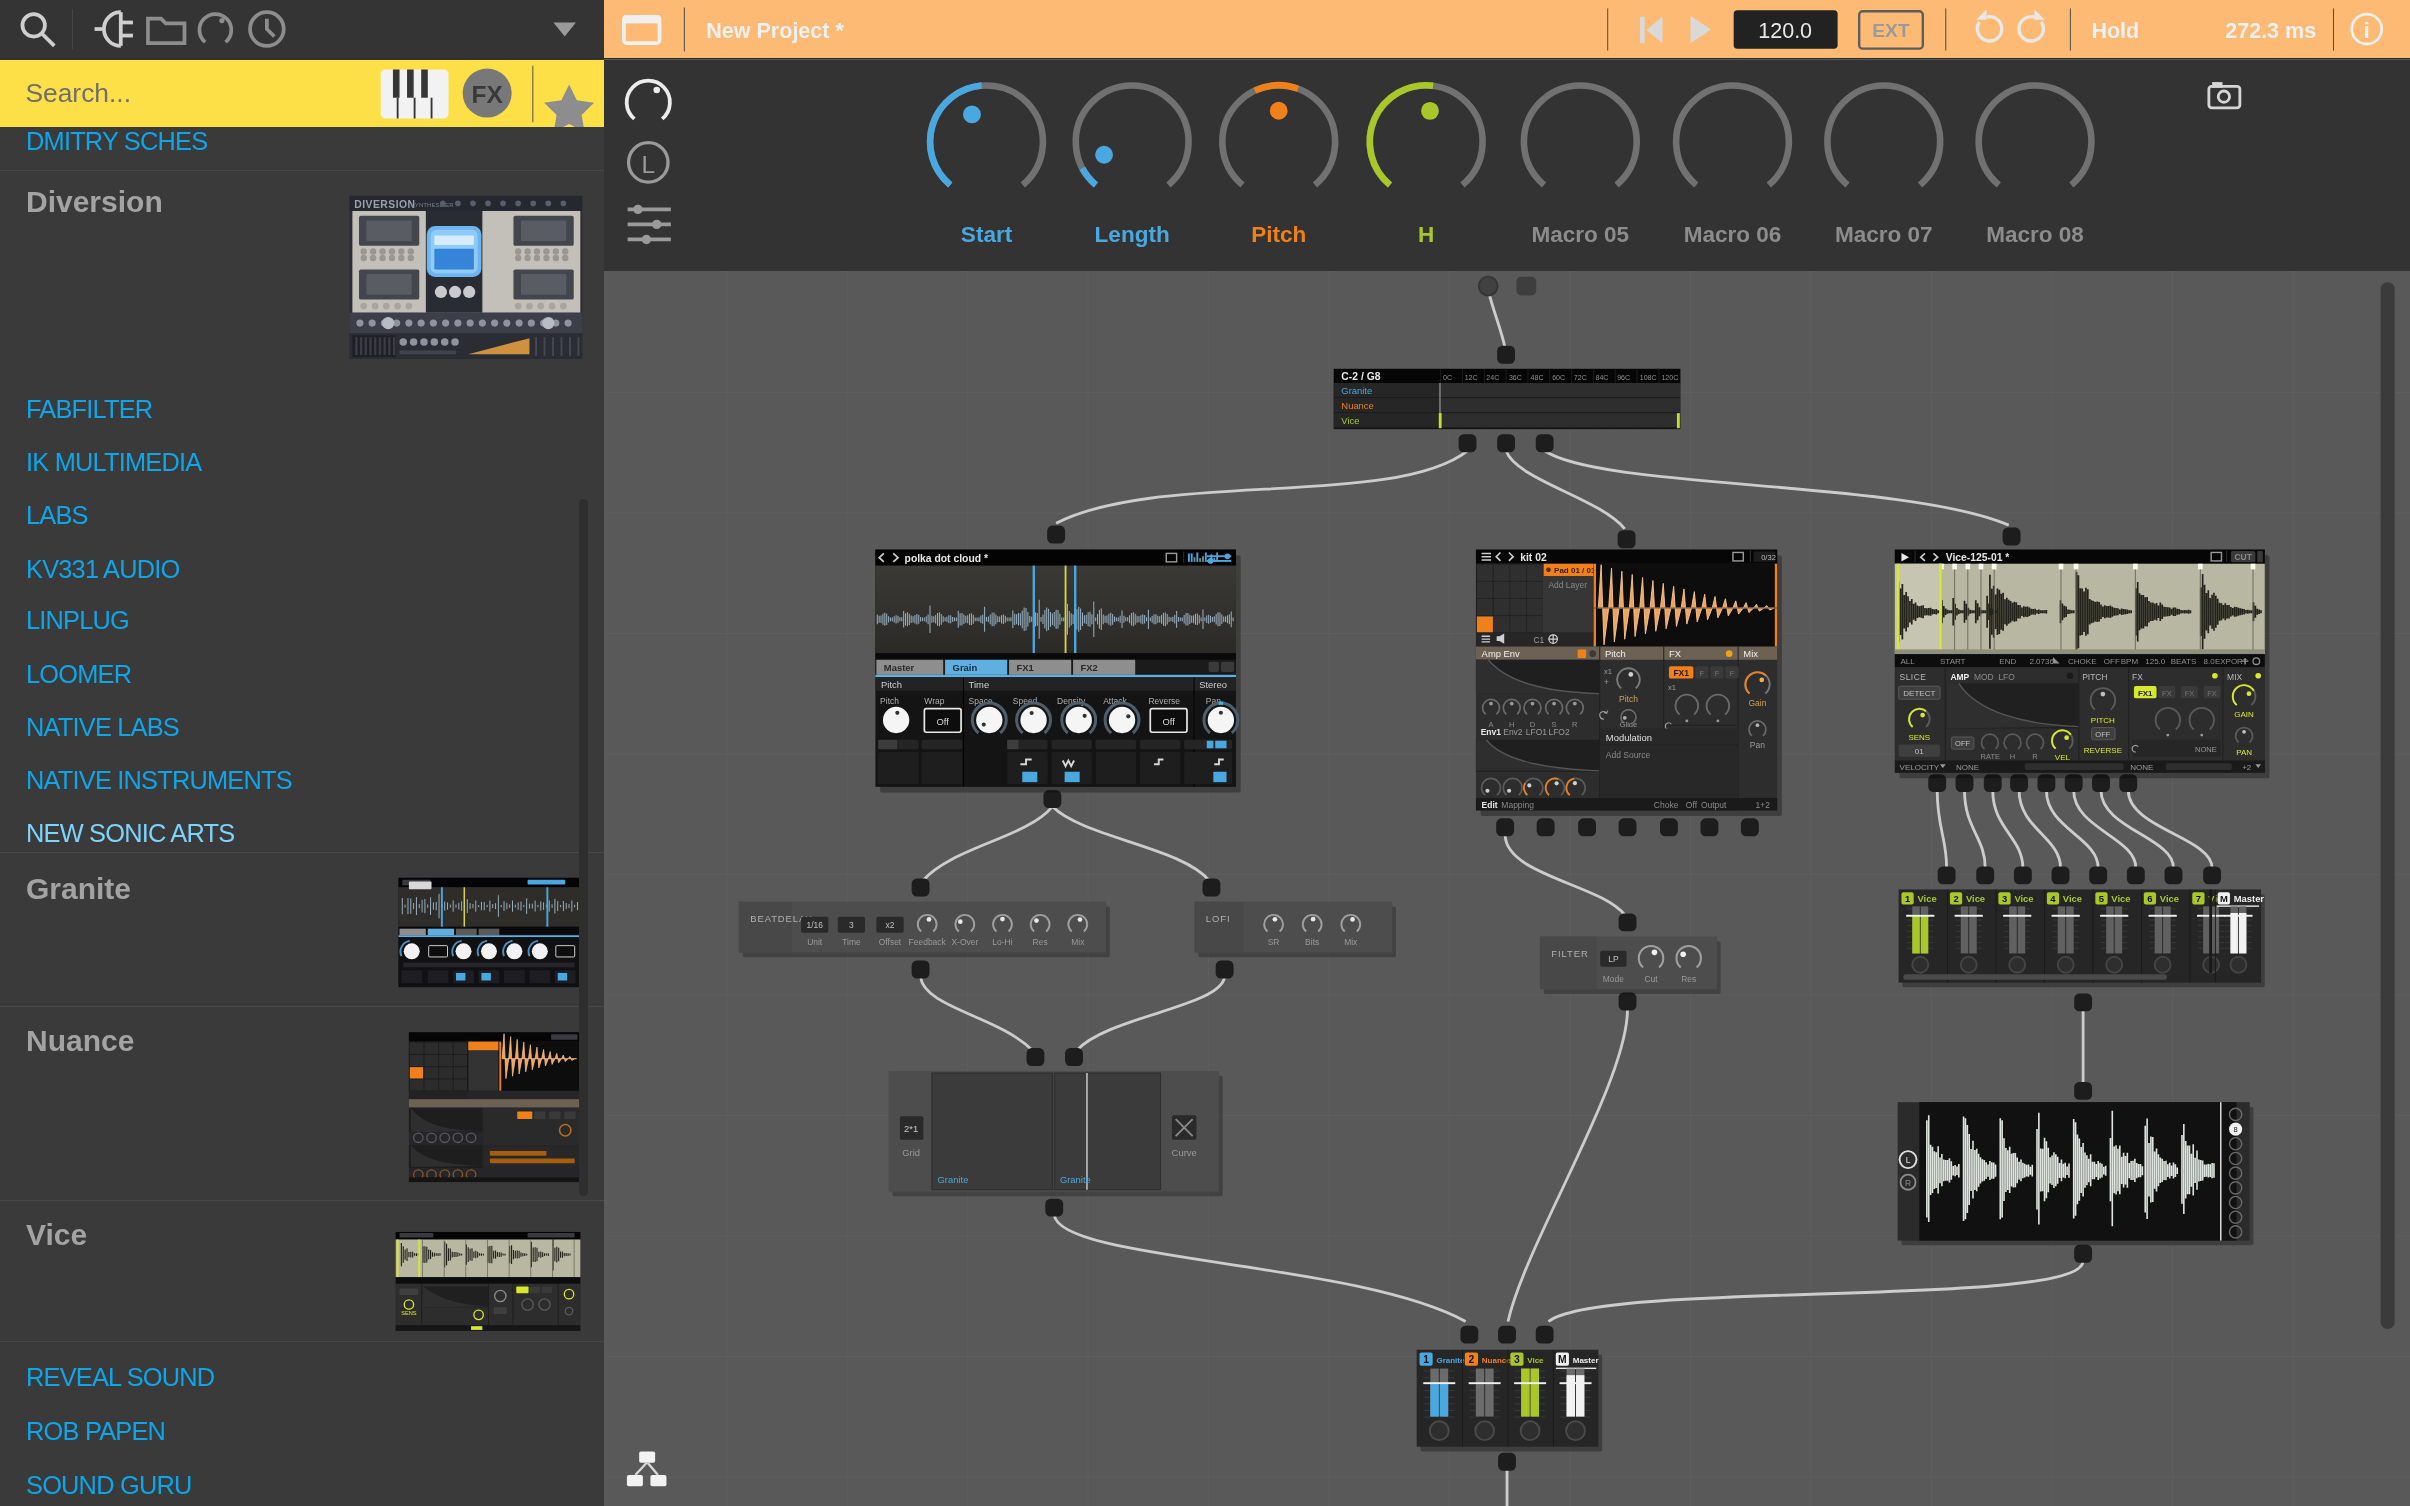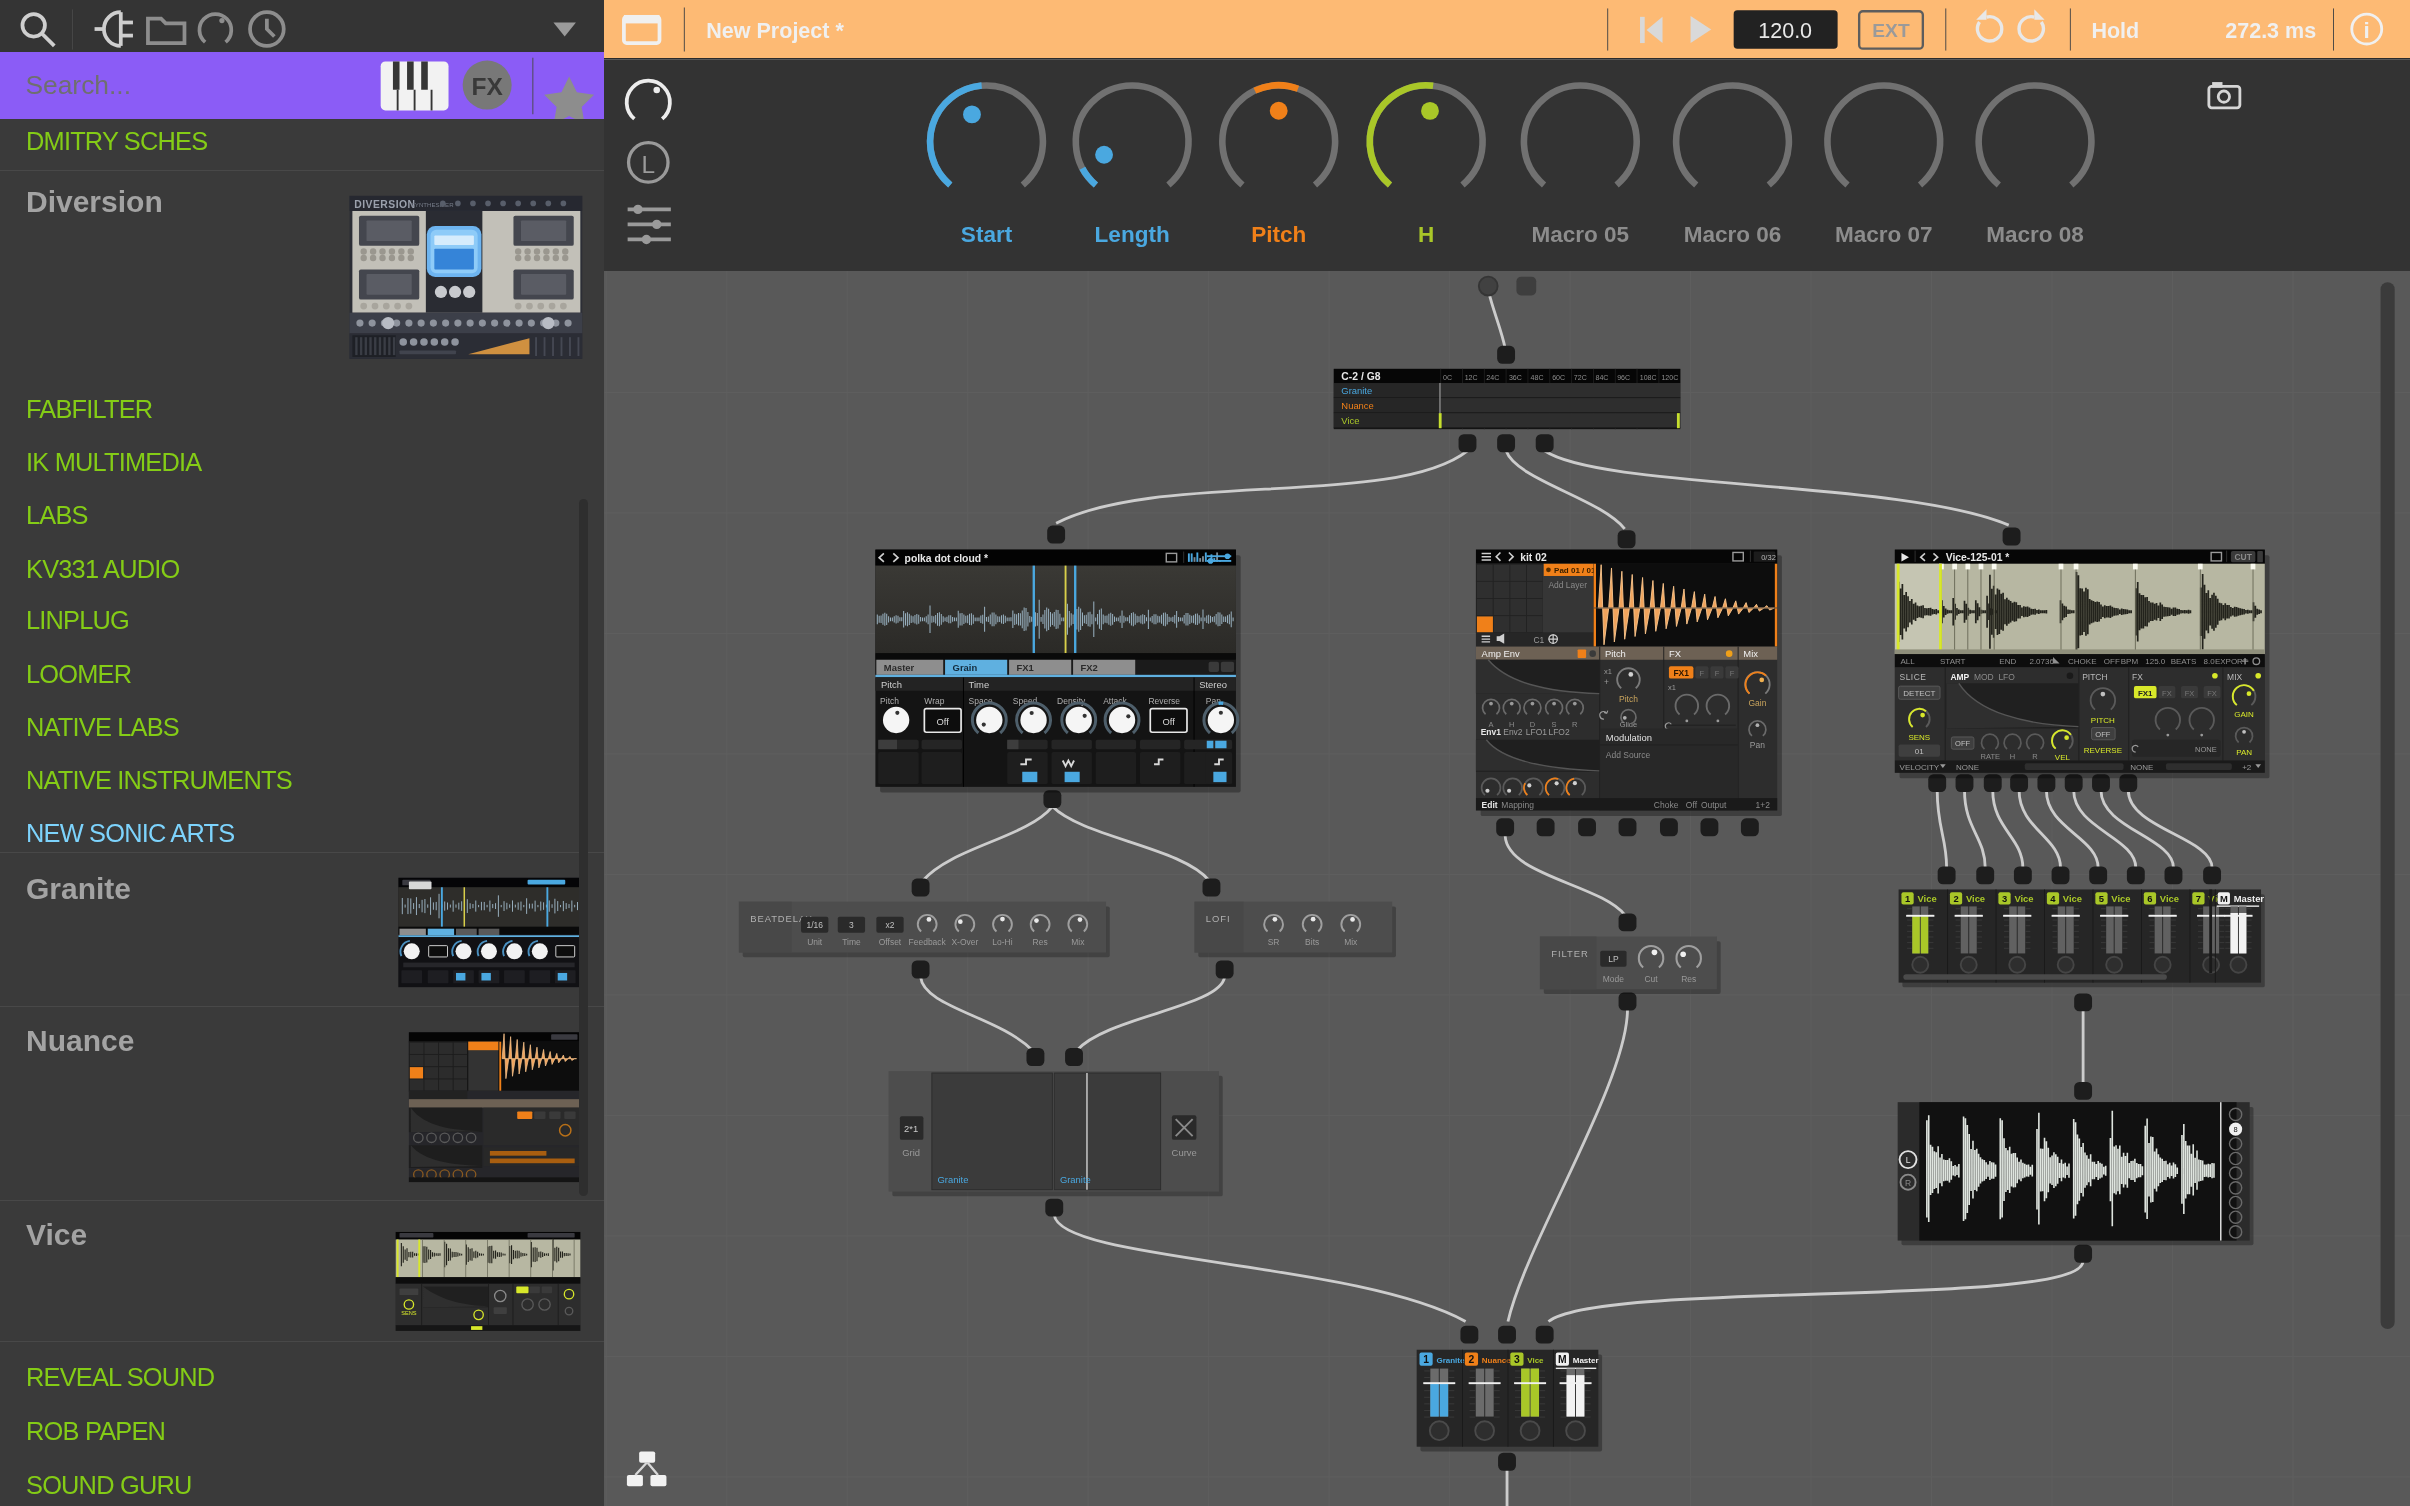--- a/index.html
+++ b/index.html
@@ -1,20 +1,20 @@
 <!DOCTYPE html>
 <html style="font-size:15px"><head><meta charset="utf-8">
 <style>
 *{margin:0;padding:0;box-sizing:border-box}
 html,body{width:2411px;height:1507px;overflow:hidden;background:#595959;font-family:"Liberation Sans",sans-serif}
 .abs{position:absolute}
 #sidebar{position:absolute;left:0;top:0;width:604px;height:1507px;background:#3a3a3a}
 #iconbar{position:absolute;left:0;top:0;width:604px;height:59px;background:#343434;border-bottom:0.9px solid #2b2b2b}
-#searchrow{position:absolute;left:0;top:52px;width:604px;height:67px;background:#8b5cf6}
-.vtxt{color:#84cc16;font-size:25.4px;letter-spacing:-0.8px;position:absolute;left:26px;white-space:nowrap}
+#searchrow{position:absolute;left:0;top:60px;width:604px;height:67px;background:#fde047}
+.vtxt{color:#0ea5e9;font-size:25.4px;letter-spacing:-0.8px;position:absolute;left:26px;white-space:nowrap}
 .vhdr{color:#a3a3a3;font-size:30px;font-weight:bold;position:absolute;left:26px;white-space:nowrap}
 .divider{position:absolute;left:0;width:604px;height:0.9px;background:#484848}
 #topbar{position:absolute;left:604px;top:0;width:1807px;height:59px;background:#fdba74;border-bottom:0.9px solid #2b2b2b}
 #macro{position:absolute;left:604px;top:60px;width:1807px;height:211px;background:#333}
 #graph{position:absolute;left:604px;top:271px;width:1807px;height:1235px}
 </style></head>
 <body>
 
 <div id="graph">
 <svg width="1807" height="1235" viewBox="641 288 1919 1312" xmlns="http://www.w3.org/2000/svg">

